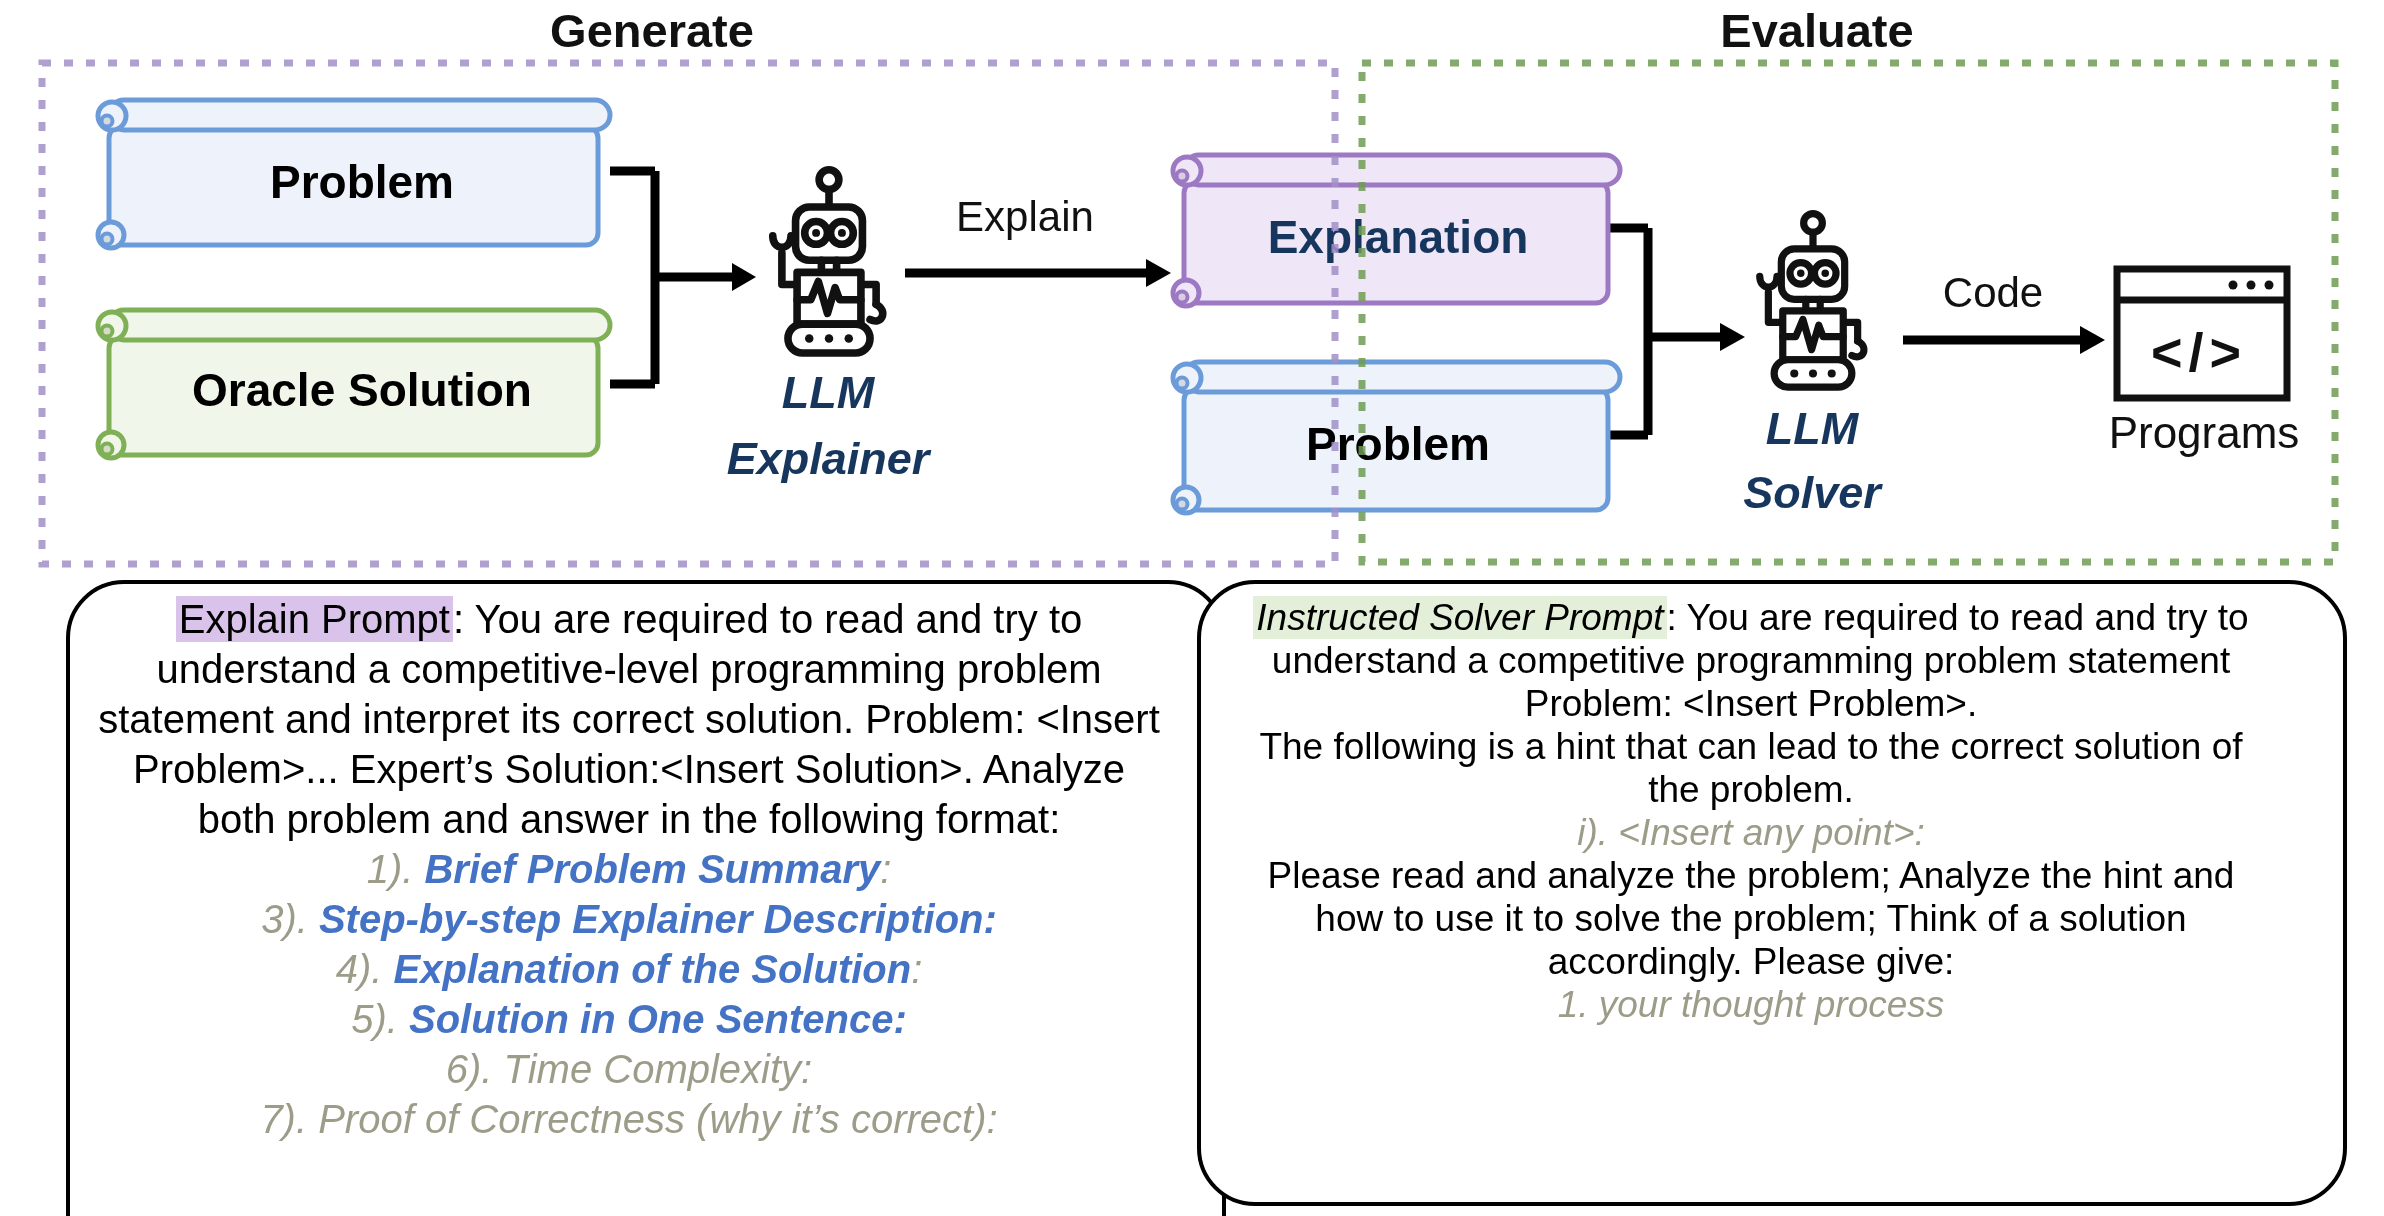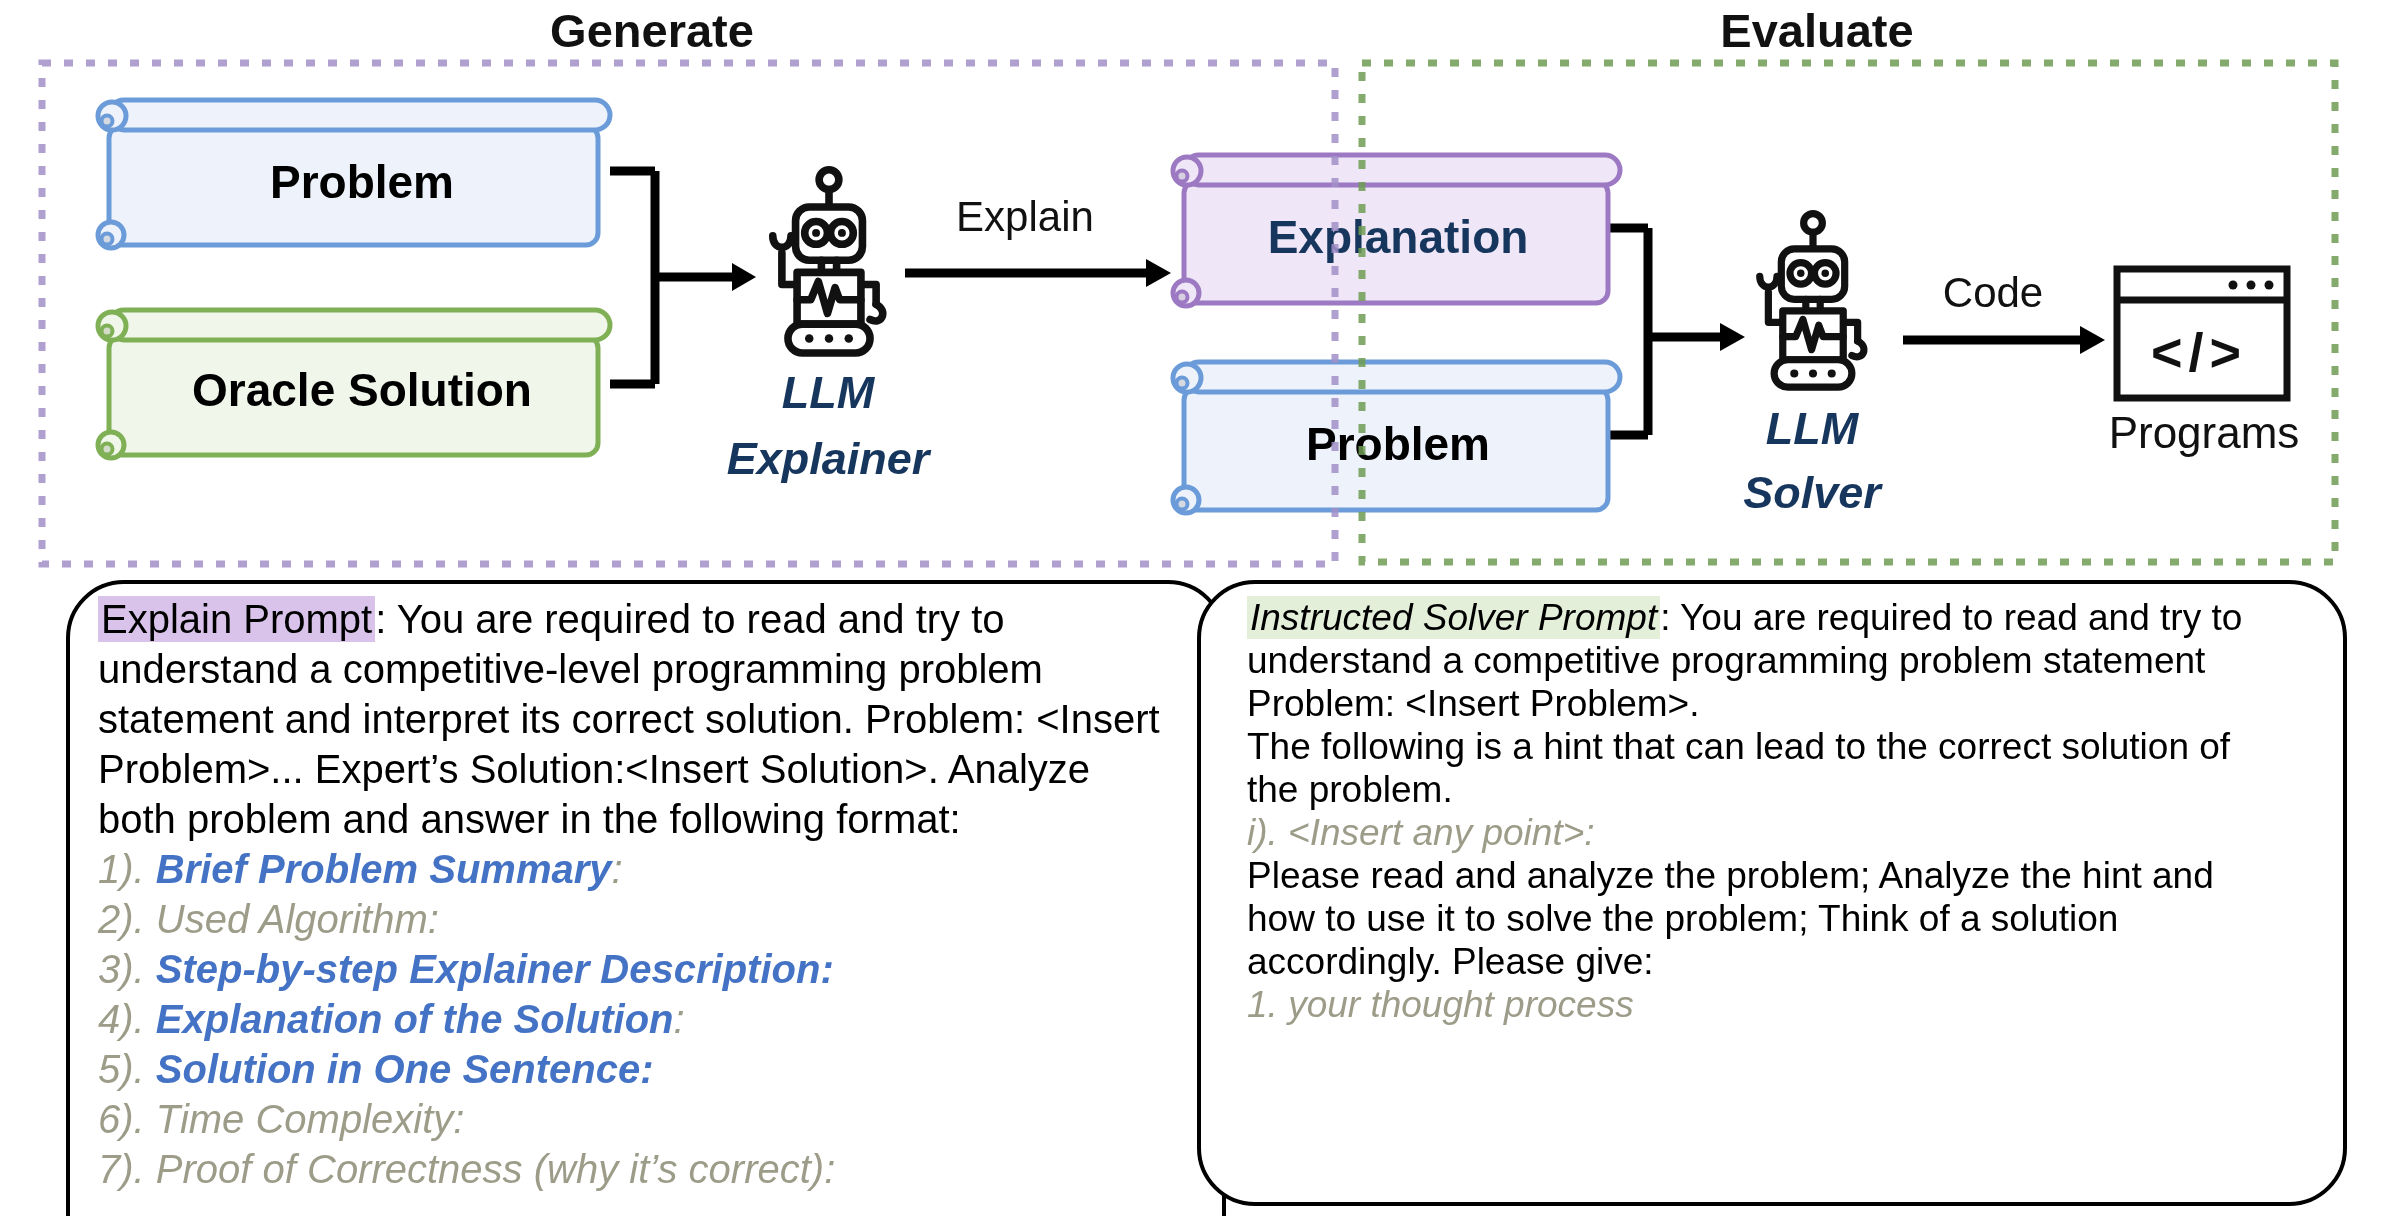--- a/index.html
+++ b/index.html
@@ -1,17 +1,17 @@
 <!DOCTYPE html>
 <html style="--dash_purple: #A18FC8; --dash_green: #6F9C54; --blue_stroke: #6B9BD8; --blue_fill: #EDF2FB; --green_stroke: #7FB056; --green_fill: #F0F6EA; --purple_stroke: #9C79C2; --purple_fill: #EFE6F7; --navy: #17365D; --olive: #9C9C89; --item_blue: #4472C4; --hl_purple: #D9C3EA; --hl_green: #E3EFD9;"><head>
 <meta charset="utf-8">
 <style>
   html,body{margin:0;padding:0;background:#ffffff;}
   .canvas{position:relative;width:2384px;height:1216px;background:#fff;overflow:hidden;
-          font-family:"Liberation Sans", sans-serif;color:#000;}
+          font-family:"Liberation Sans", sans-serif;color:#000;text-align:center;}
   svg text{font-family:"Liberation Sans", sans-serif;}
   .t-title{font-size:47px;font-weight:bold;fill:#111;}
   .t-scroll{font-size:46px;font-weight:bold;fill:#000;}
   .t-scroll-navy{font-size:46px;font-weight:bold;fill:var(--navy);}
   .t-robotname{font-size:45px;font-weight:600;font-style:italic;fill:var(--navy);}
   .t-arrowlabel{font-size:42px;fill:#111;}
   .t-programs{font-size:44px;fill:#111;}
   .t-codeglyph{font-size:54px;font-weight:600;fill:#111;letter-spacing:6px;}
   .scroll-blue-part{fill:var(--blue_fill);stroke:var(--blue_stroke);stroke-width:5;}
   .scroll-green-part{fill:var(--green_fill);stroke:var(--green_stroke);stroke-width:5;}
@@ -152,21 +152,20 @@
     <text class="t-programs" x="2204" y="432" text-anchor="middle" dominant-baseline="central">Programs</text>
 
     <rect class="dash-purple" x="42" y="63" width="1293" height="501"></rect>
     <rect class="dash-green" x="1362" y="63" width="973" height="499"></rect>
   </svg>
 
   
   <div class="prompt-box box-explain">
     <div class="pline"><span class="hl-purple">Explain Prompt</span><span>: You are required to read and try to understand a competitive-level programming problem statement and interpret its correct solution. Problem: &lt;Insert Problem&gt;... Expert’s Solution:&lt;Insert Solution&gt;. Analyze both problem and answer in the following format:</span></div>
     <div class="pline"><span class="item-olive">1). </span><span class="item-blue">Brief Problem Summary</span><span class="item-olive">:</span></div>
-    <div class="pline"><span class="item-olive">2). </span><span class="item-olive">Used Algorithm:</span><span class="item-olive"></span></div>
     <div class="pline"><span class="item-olive">3). </span><span class="item-blue">Step-by-step Explainer Description:</span><span class="item-olive"></span></div>
     <div class="pline"><span class="item-olive">4). </span><span class="item-blue">Explanation of the Solution</span><span class="item-olive">:</span></div>
     <div class="pline"><span class="item-olive">5). </span><span class="item-blue">Solution in One Sentence:</span><span class="item-olive"></span></div>
     <div class="pline"><span class="item-olive">6). </span><span class="item-olive">Time Complexity:</span><span class="item-olive"></span></div>
     <div class="pline"><span class="item-olive">7). </span><span class="item-olive">Proof of Correctness (why it’s correct):</span><span class="item-olive"></span></div>
   </div>
 
   
   <div class="prompt-box box-solver">
     <div class="pline"><span class="hl-green">Instructed Solver Prompt</span><span>: You are required to read and try to understand a competitive programming problem statement Problem: &lt;Insert Problem&gt;.</span></div>

